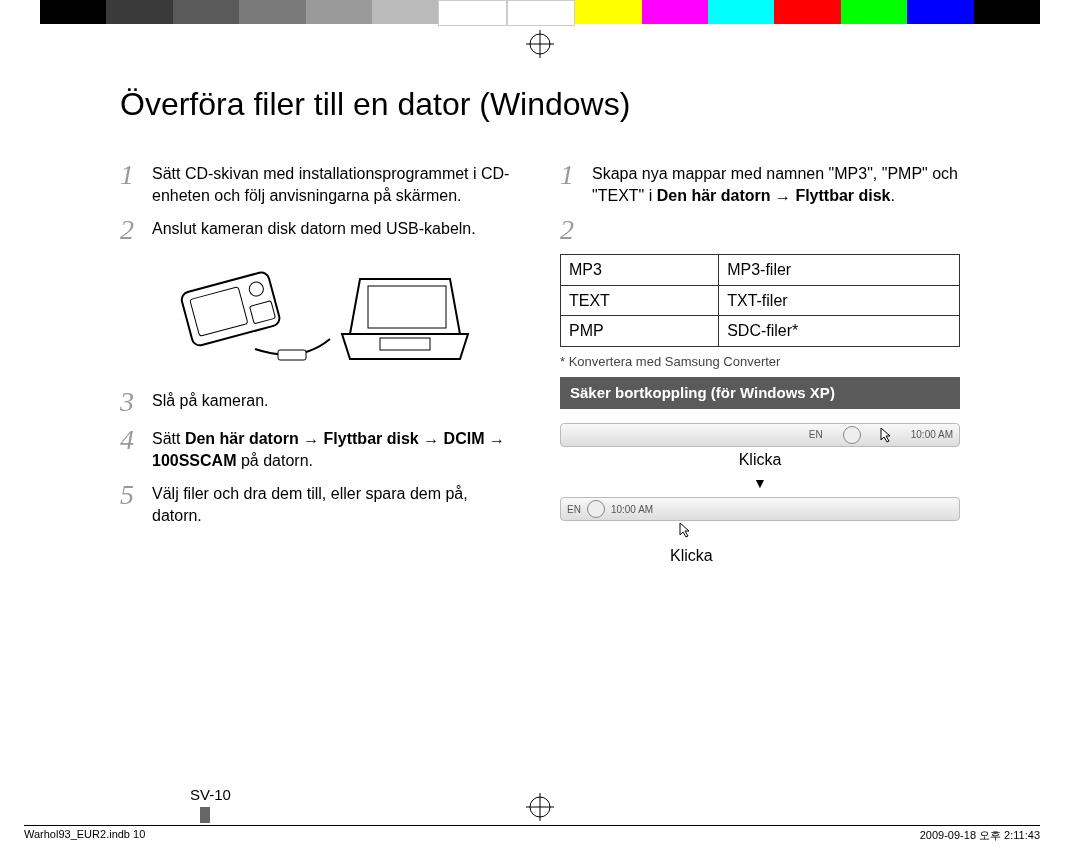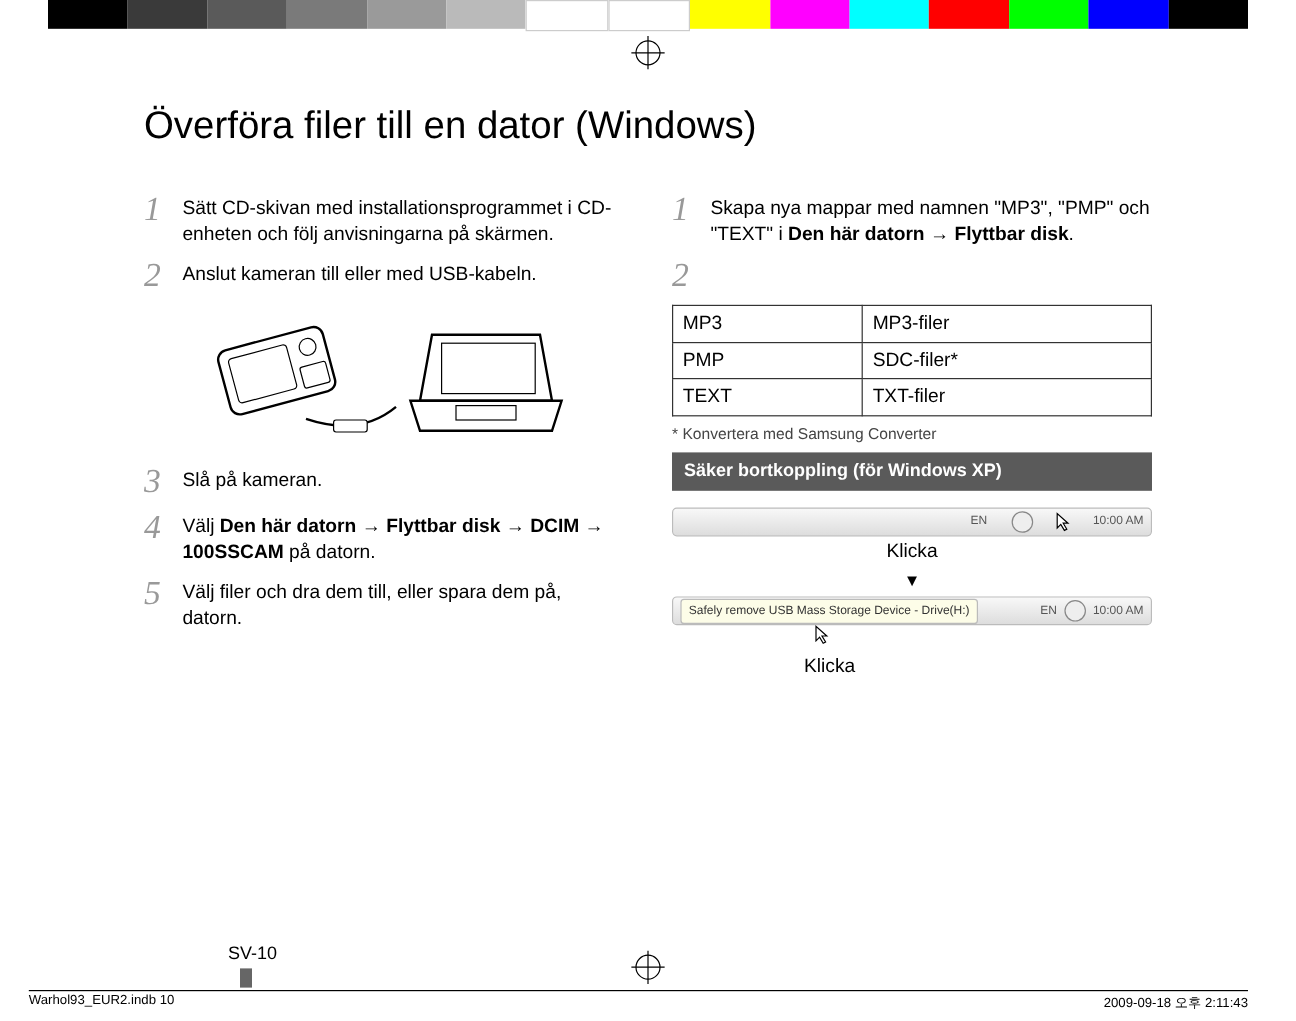--- a/index.html
+++ b/index.html
@@ -63,21 +63,21 @@
   <h1>Överföra filer till en dator (Windows)</h1>
 
   <div class="content">
     <div class="col">
       <div class="step">
         <div class="num">1</div>
         <div class="steptext">Sätt CD-skivan med installationsprogrammet i CD-enheten och följ anvisningarna på skärmen.</div>
       </div>
       <div class="step">
         <div class="num">2</div>
-        <div class="steptext">Anslut kameran till eller med USB-kabeln.</div>
+        <div class="steptext">Anslut kameran disk datorn med USB-kabeln.</div>
       </div>
 
       <div class="diagram">
         <svg width="320" height="120" viewBox="0 0 320 120">
           <g transform="translate(20,40) rotate(-15)">
             <rect x="0" y="0" width="90" height="55" rx="8" fill="#fff" stroke="#000" stroke-width="2"></rect>
             <rect x="8" y="8" width="50" height="38" rx="3" fill="#fff" stroke="#000"></rect>
             <circle cx="75" cy="15" r="7" fill="#fff" stroke="#000"></circle>
             <rect x="64" y="30" width="22" height="18" rx="2" fill="#fff" stroke="#000"></rect>
           </g>
@@ -92,21 +92,21 @@
         </svg>
       </div>
 
       <div class="step">
         <div class="num">3</div>
         <div class="steptext">Slå på kameran.</div>
       </div>
       <div class="step">
         <div class="num">4</div>
         <div class="steptext">
-          <span>Välj </span><span class="kbold">Den här datorn → Flyttbar disk → DCIM → 100SSCAM</span><span> på datorn.</span>
+          <span>Sätt </span><span class="kbold">Den här datorn → Flyttbar disk → DCIM → 100SSCAM</span><span> på datorn.</span>
         </div>
       </div>
       <div class="step">
         <div class="num">5</div>
         <div class="steptext">Välj filer och dra dem till, eller spara dem på, datorn.</div>
       </div>
     </div>
 
     <div class="col">
       <div class="step">
@@ -119,26 +119,26 @@
         <div class="num">2</div>
       </div>
 
       <table class="tbl">
         <tbody>
             <tr>
               <td>MP3</td>
               <td>MP3-filer</td>
             </tr>
         <tr>
+              <td>TEXT</td>
+              <td>TXT-filer</td>
+            </tr>
+        <tr>
               <td>PMP</td>
               <td>SDC-filer*</td>
-            </tr>
-        <tr>
-              <td>TEXT</td>
-              <td>TXT-filer</td>
             </tr>
       </tbody>
         </table>
       <div class="footnote">* Konvertera med Samsung Converter</div>
 
       <div class="subhead">Säker bortkoppling (för Windows XP)</div>
 
       <div class="taskbar">
         <span>EN</span>
         <span class="ejecticon"></span>
@@ -146,21 +146,20 @@
             <svg width="14" height="18">
               <path d="M2 2 L2 14 L5 11 L8 16 L10 15 L7 10 L11 10 Z" fill="#fff" stroke="#000"></path>
             </svg>
           </span>
         <span>10:00 AM</span>
       </div>
       <div class="taskbarlabel">Klicka</div>
       <div class="arrowdown">▼</div>
 
       <div class="taskbar" style="justify-content:space-between">
-        <span class="balloon">Safely remove USB Mass Storage Device - Drive(H:)</span>
         <span style="display:flex;align-items:center;gap:6px">
           <span>EN</span>
           <span class="ejecticon"></span>
           <span>10:00 AM</span>
         </span>
       </div>
       <div style="text-align:left;padding-left:120px">
         <span class="cursor"><svg width="14" height="18">
               <path d="M2 2 L2 14 L5 11 L8 16 L10 15 L7 10 L11 10 Z" fill="#fff" stroke="#000"></path>
             </svg></span>

